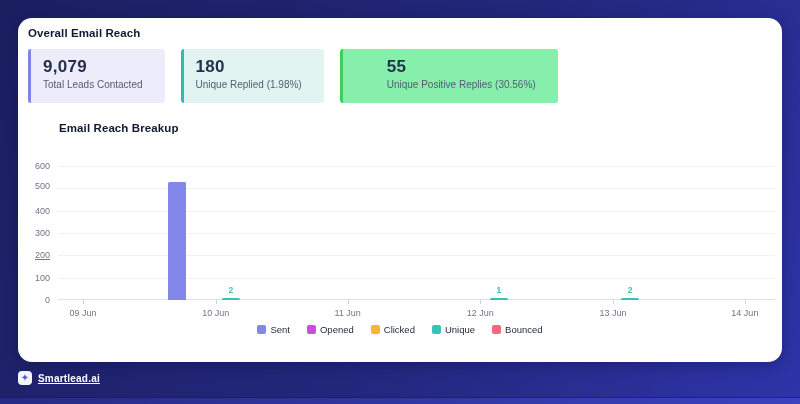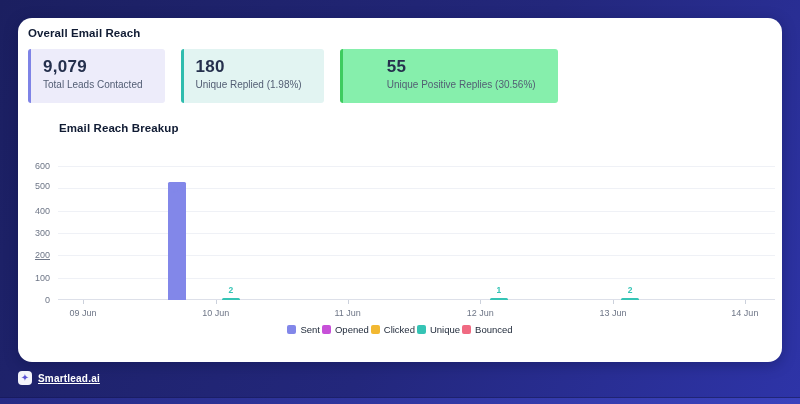--- a/index.html
+++ b/index.html
@@ -39,21 +39,21 @@
     position:absolute;font-size:9px;color:#6e7687;
     transform:translateX(-50%);white-space:nowrap;
   }
   .chart-bar{position:absolute;width:18px;border-radius:1.5px 1.5px 0 0;}
   .bar-value-label{
     position:absolute;font-size:8.5px;font-weight:700;
     transform:translateX(-50%);white-space:nowrap;
   }
   .legend-row{
     position:absolute;left:0;right:0;top:306px;
-    display:flex;justify-content:center;align-items:center;gap:2px;
+    display:flex;justify-content:center;align-items:center;gap:17px;
   }
   .legend-item{display:flex;align-items:center;gap:4px;cursor:pointer;}
   .legend-swatch{width:9px;height:9px;border-radius:2px;}
   .legend-label{font-size:9.5px;color:#222c3c;}
   
   .footer-brand{
     position:absolute;left:18px;top:371px;
     display:flex;align-items:center;gap:6px;
   }
   .brand-icon{

